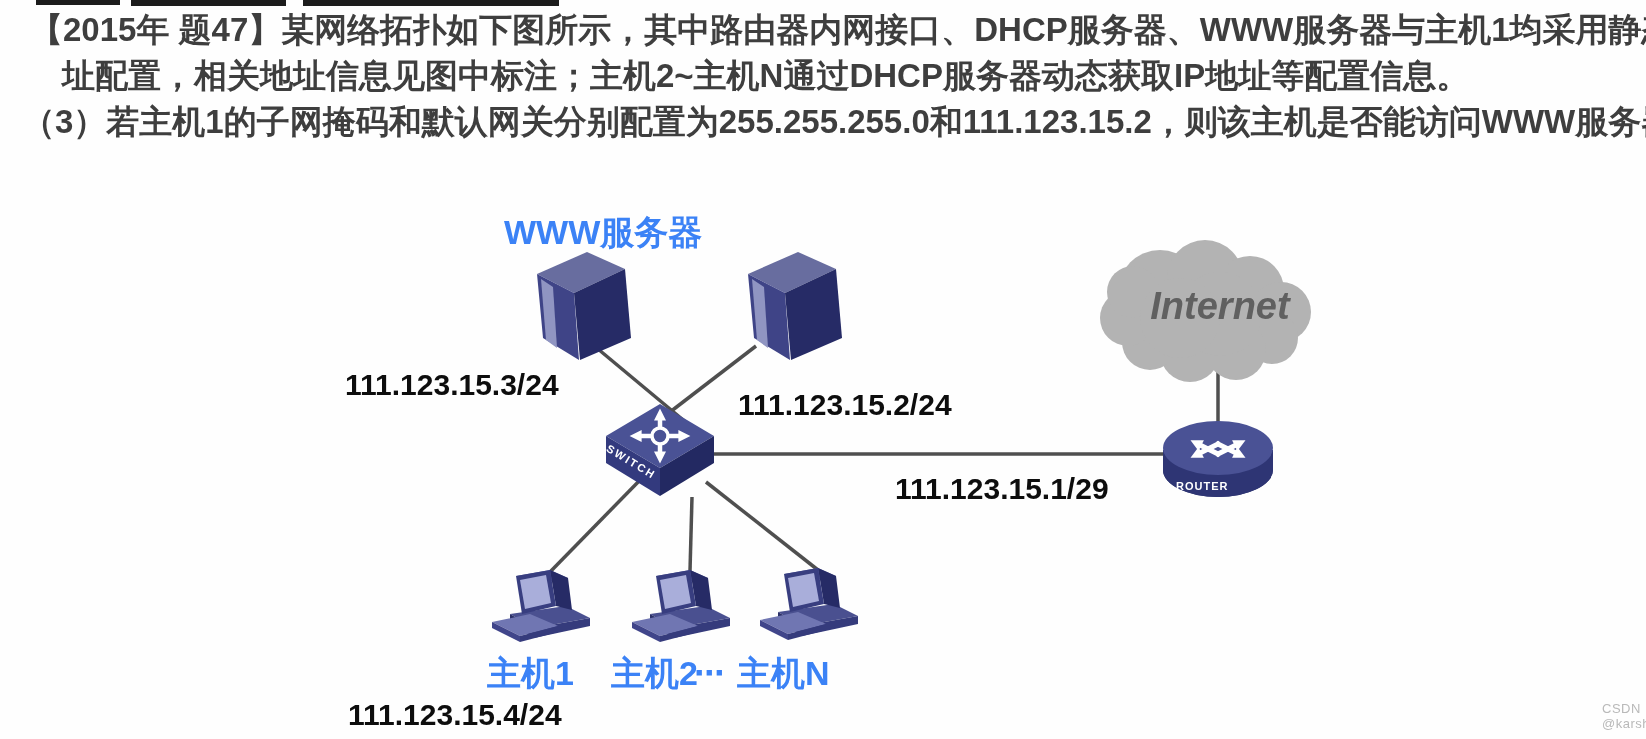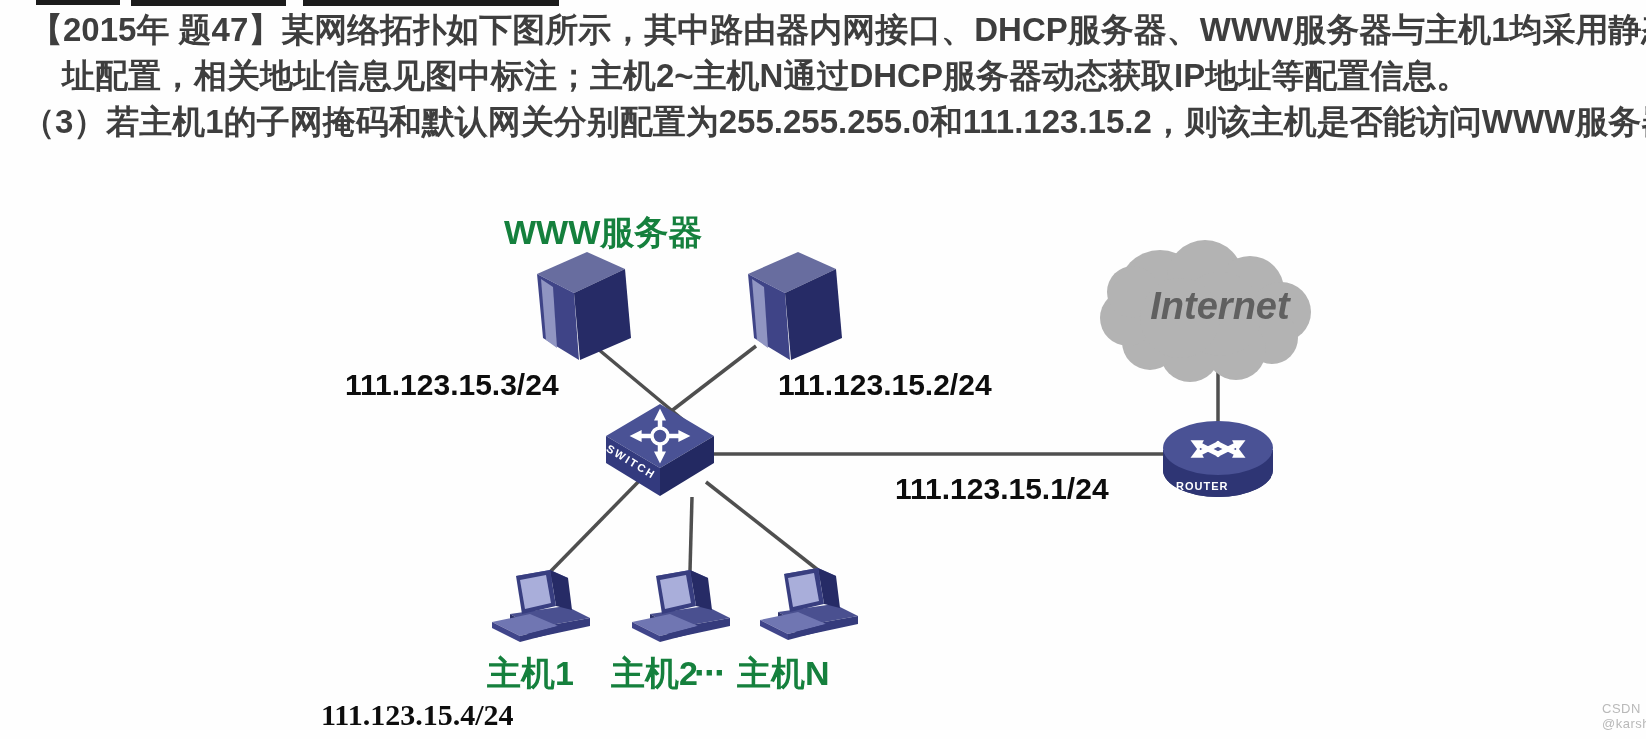--- a/index.html
+++ b/index.html
@@ -19,21 +19,21 @@
     font-size:33px;font-weight:bold;color:#3e3e3e;letter-spacing:0px;
   }
   .qline.l1{top:8px;left:30px;}
   .qline.l2{top:54px;margin-left:48px;}
   .qline.l3{top:100px;left:22px;}
   .qline.l4{top:146px;}
 
   svg.diagram{position:absolute;left:0;top:0;}
 
   
-  .dlabel{position:absolute;white-space:nowrap;font-weight:bold;color:#15803d;}
+  .dlabel{position:absolute;white-space:nowrap;font-weight:bold;color:#3b82f6;}
   .devname{font-size:34px;}
   .iplabel{font-size:30px;color:#0d0d0d;letter-spacing:0px;}
   .hostname{font-size:34px;}
   .hostdots{font-size:30px;top:655px;}
   .internet-label{
     position:absolute;left:1120px;top:285px;width:200px;text-align:center;
     font-size:38px;font-weight:bold;color:#606060;font-style:italic;
   }
   .switch-label{
     position:absolute;left:607px;top:440px;width:64px;text-align:center;
@@ -146,23 +146,23 @@
     </g>
 
     <use href="#host-icon" transform="translate(492,562)"></use>
     <use href="#host-icon" transform="translate(632,562)"></use>
     <use href="#host-icon" transform="translate(760,560)"></use>
   </svg>
 
   <div class="dlabel devname" style="left:504px;top:210px;">WWW服务器</div>
 
   <div class="dlabel iplabel" style="left:345px;top:368px;">111.123.15.3/24</div>
-  <div class="dlabel iplabel" style="left:738px;top:368px;margin-left:40px;">111.123.15.2/24</div>
-  <div class="dlabel iplabel" style="left:895px;top:472px;">111.123.15.1/24</div>
-  <div class="dlabel iplabel" style="left:321px;top:698px;font-family:Liberation Serif, serif;">111.123.15.4/24</div>
+  <div class="dlabel iplabel" style="left:738px;top:388px;">111.123.15.2/24</div>
+  <div class="dlabel iplabel" style="left:895px;top:472px;">111.123.15.1/29</div>
+  <div class="dlabel iplabel" style="left:348px;top:698px;">111.123.15.4/24</div>
 
   <div class="dlabel hostname" style="left:487px;top:651px;">主机1</div>
   <div class="dlabel hostname" style="left:611px;top:651px;">主机2</div>
   <div class="dlabel hostdots" style="left:694px;">⋯</div>
   <div class="dlabel hostname" style="left:737px;top:651px;">主机N</div>
 
   <div class="internet-label">Internet</div>
   <div class="switch-label">SWITCH</div>
   <div class="router-label">ROUTER</div>
 

